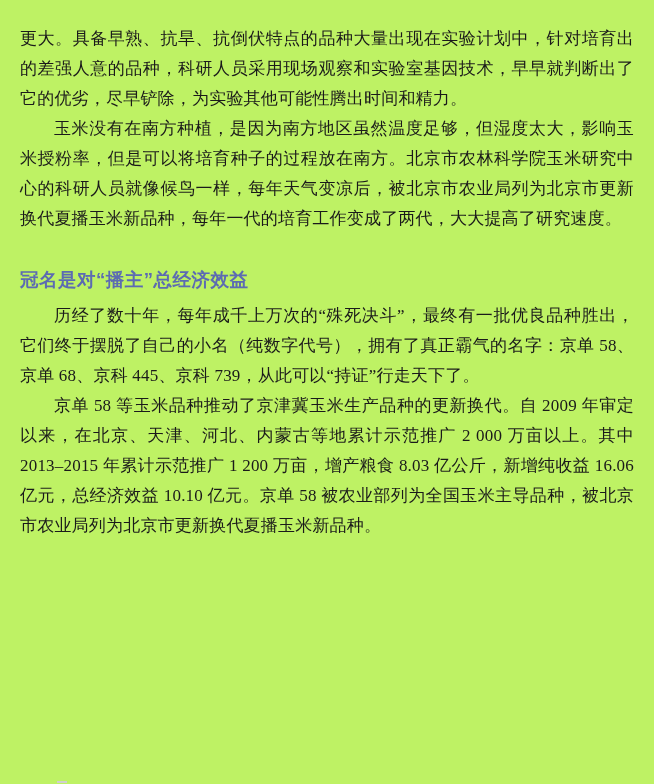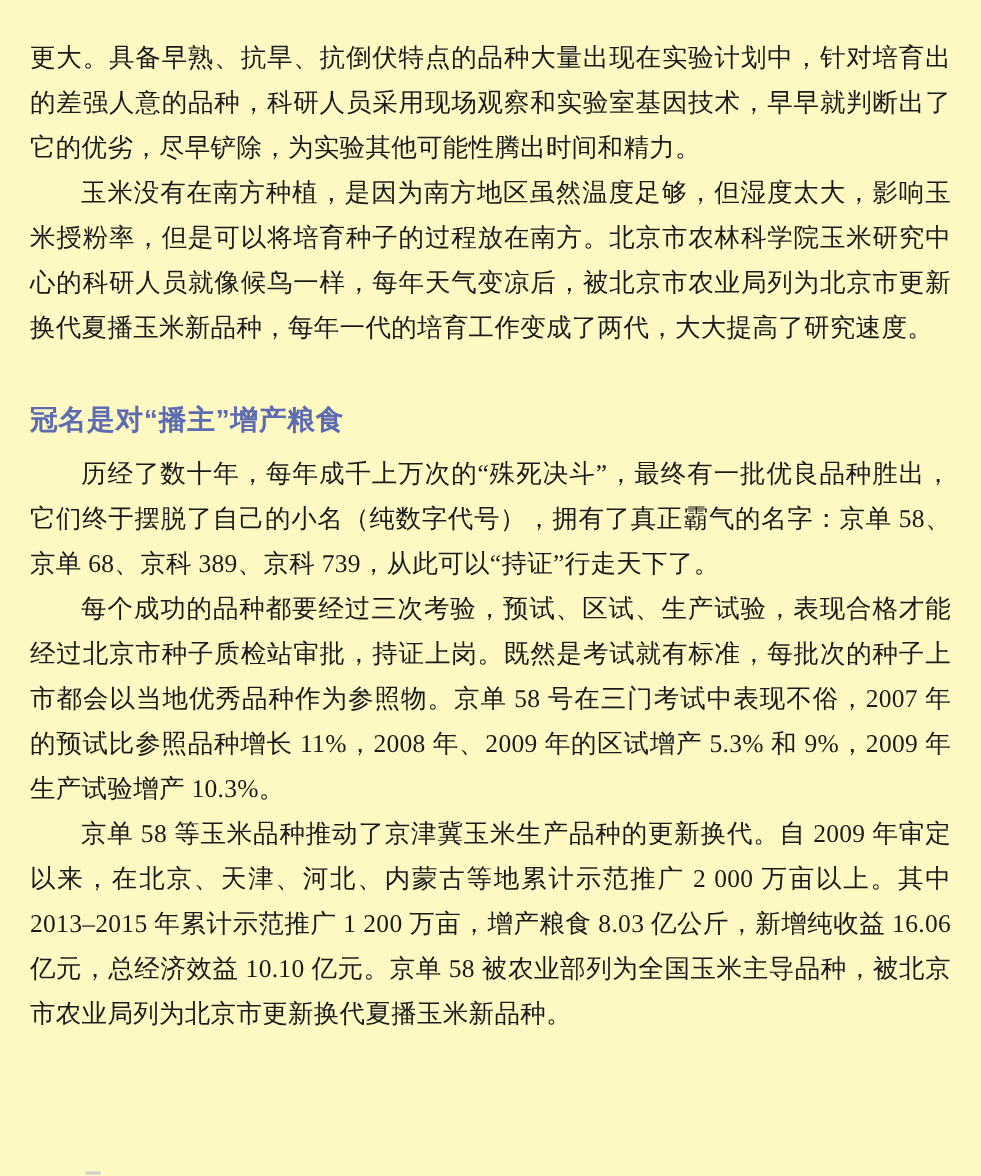--- a/index.html
+++ b/index.html
@@ -4,21 +4,21 @@
 <style>
   html, body {
     margin: 0;
     padding: 0;
     background: #ffffff;
   }
   .page {
     position: relative;
     width: 654px;
     height: 784px;
-    background: #fef9c3;
+    background: #bef264;
     box-sizing: border-box;
     padding: 24px 20px 0 20px;
     overflow: hidden;
     font-family: "Liberation Serif", "DejaVu Serif", serif;
     color: #1a1a1a;
   }
   .para {
     margin: 0;
     font-size: 17px;
     line-height: 30px;
@@ -50,24 +50,23 @@
 </style>
 </head>
 <body>
 
 <div class="page">
 
   <p class="para">更大。具备早熟、抗旱、抗倒伏特点的品种大量出现在实验计划中，针对培育出的差强人意的品种，科研人员采用现场观察和实验室基因技术，早早就判断出了它的优劣，尽早铲除，为实验其他可能性腾出时间和精力。</p>
 
   <p class="para indent">玉米没有在南方种植，是因为南方地区虽然温度足够，但湿度太大，影响玉米授粉率，但是可以将培育种子的过程放在南方。北京市农林科学院玉米研究中心的科研人员就像候鸟一样，每年天气变凉后，被北京市农业局列为北京市更新换代夏播玉米新品种，每年一代的培育工作变成了两代，大大提高了研究速度。</p>
 
-  <h2 class="section-heading">冠名是对“播主”增产粮食</h2>
+  <h2 class="section-heading">冠名是对“播主”总经济效益</h2>
 
-  <p class="para indent">历经了数十年，每年成千上万次的“殊死决斗”，最终有一批优良品种胜出，它们终于摆脱了自己的小名（纯数字代号），拥有了真正霸气的名字：京单 58、京单 68、京科 389、京科 739，从此可以“持证”行走天下了。</p>
+  <p class="para indent">历经了数十年，每年成千上万次的“殊死决斗”，最终有一批优良品种胜出，它们终于摆脱了自己的小名（纯数字代号），拥有了真正霸气的名字：京单 58、京单 68、京科 445、京科 739，从此可以“持证”行走天下了。</p>
 
-  <p class="para indent">每个成功的品种都要经过三次考验，预试、区试、生产试验，表现合格才能经过北京市种子质检站审批，持证上岗。既然是考试就有标准，每批次的种子上市都会以当地优秀品种作为参照物。京单 58 号在三门考试中表现不俗，2007 年的预试比参照品种增长 11%，2008 年、2009 年的区试增产 5.3% 和 9%，2009 年生产试验增产 10.3%。</p>
 
 
   <p class="para indent">京单 58 等玉米品种推动了京津冀玉米生产品种的更新换代。自 2009 年审定以来，在北京、天津、河北、内蒙古等地累计示范推广 2 000 万亩以上。其中 2013–2015 年累计示范推广 1 200 万亩，增产粮食 8.03 亿公斤，新增纯收益 16.06 亿元，总经济效益 10.10 亿元。京单 58 被农业部列为全国玉米主导品种，被北京市农业局列为北京市更新换代夏播玉米新品种。</p>
 
   <div class="page-artifact"></div>
 
 </div>
 
 </body></html>

